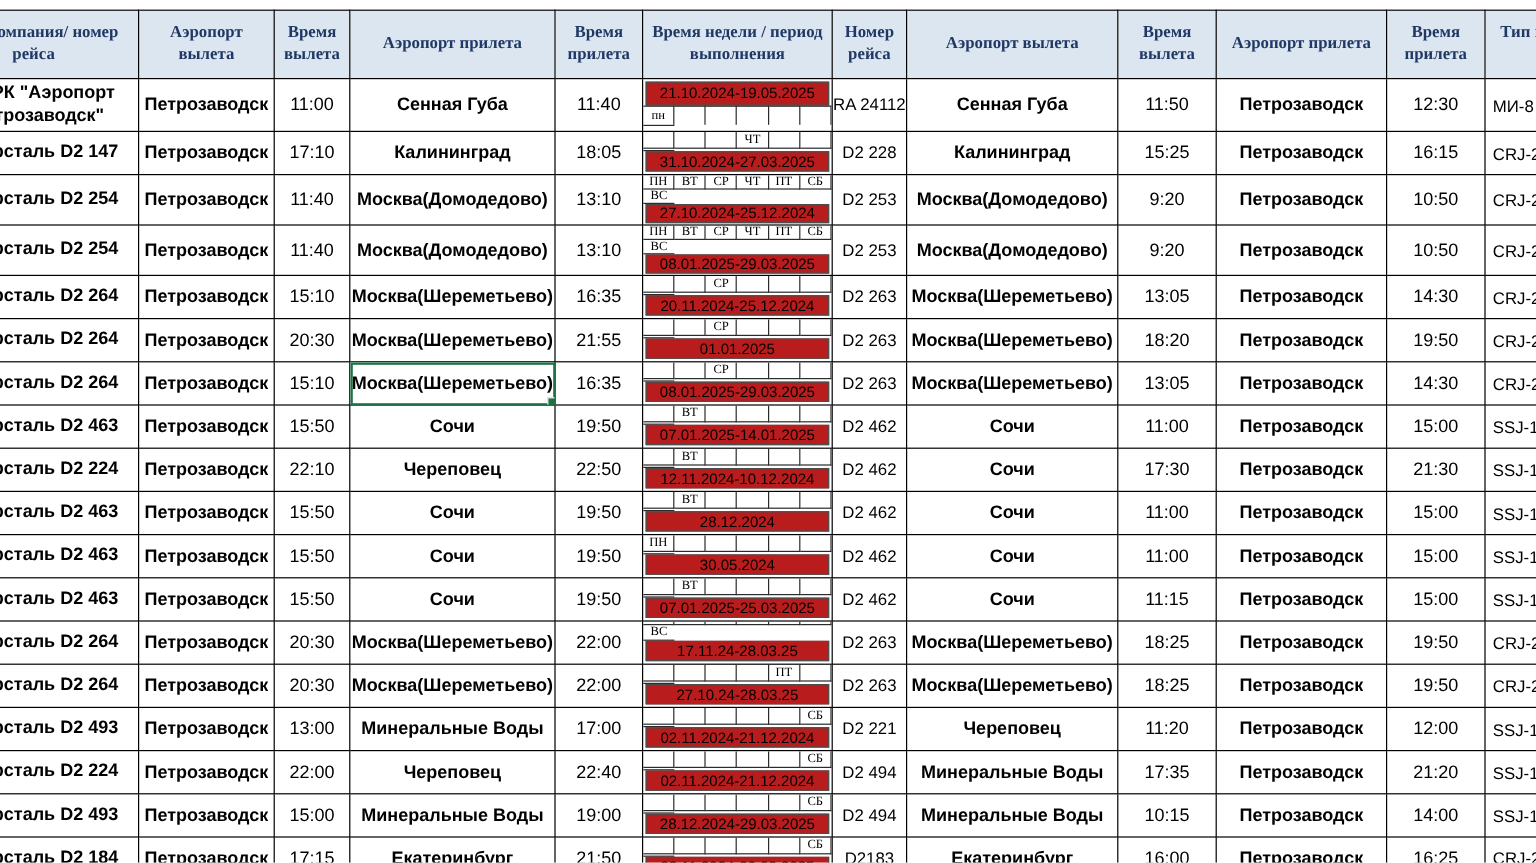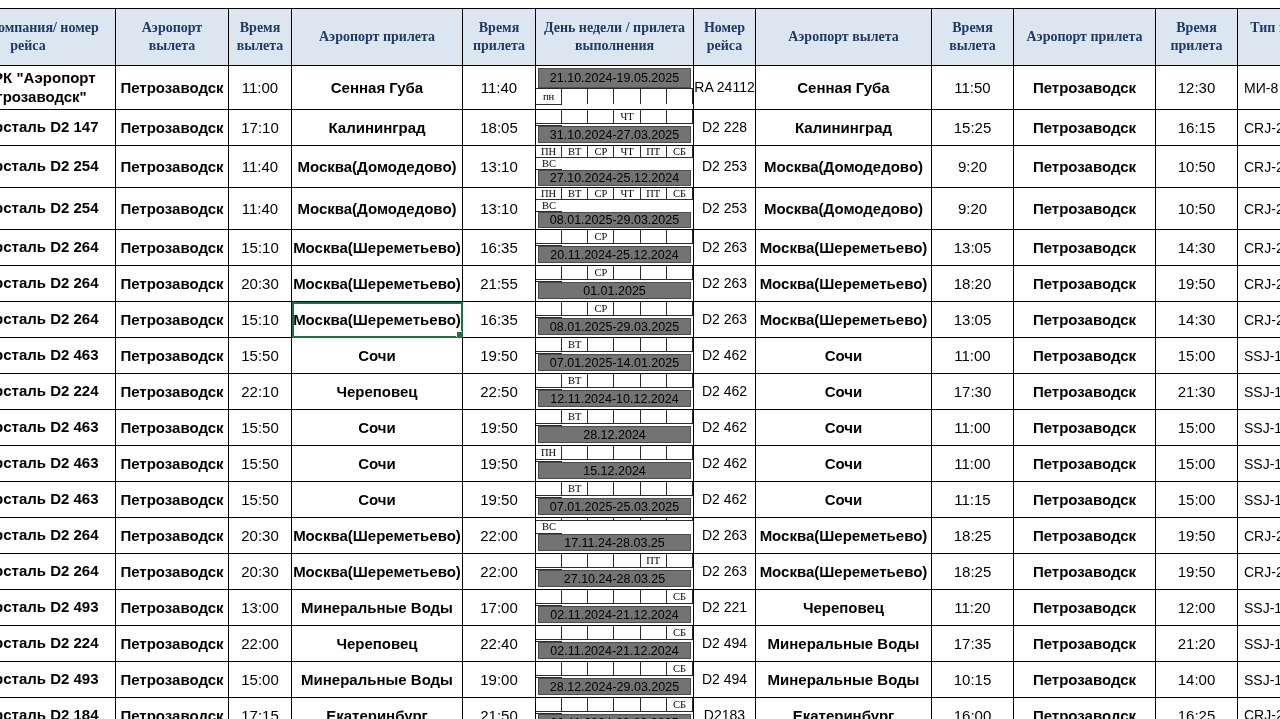--- a/index.html
+++ b/index.html
@@ -24,21 +24,21 @@
   .c-days{padding:0;vertical-align:top;}
   .days-wrap{display:flex;flex-direction:column;height:100%;min-height:34px;}
   tr.r1 .days-wrap{min-height:42px;}
   .day-grid{display:grid;grid-template-columns:repeat(6,1fr);flex:0 0 16px;font-family:Liberation Serif, serif;}
   tr.r1 .day-grid{flex:1;}
   .day{border-right:1px solid #2b2b2b;border-bottom:1px solid #2b2b2b;
        font-size:10.5px;display:flex;align-items:center;justify-content:center;
        white-space:nowrap;overflow:hidden;}
   .day:last-child{border-right:none;}
   .period-top .day{border-bottom:none;border-top:1px solid #2b2b2b;}
-  .period{flex:1;background:#737373;border:1px solid #4d4d4d;margin:0 2px 1px 2px;
+  .period{flex:1;background:#b91c1c;border:1px solid #4d4d4d;margin:0 2px 1px 2px;
           font-size:12.5px;display:flex;align-items:center;justify-content:center;
           white-space:nowrap;overflow:hidden;}
   .period-top{}
   .period-top .period{order:-1;flex:0 0 18px;margin:2px 2px 0 2px;}
   td.selected{outline:2px solid #1e7145;outline-offset:-2px;position:relative;}
   td.selected::after{content:"";position:absolute;right:-2px;bottom:-2px;width:6px;height:6px;
           background:#1e7145;border:1px solid #fff;z-index:3;}
 </style>
 </head>
 <body>
@@ -59,21 +59,21 @@
         <col style="width:82px">
         <col style="width:128px">
     </colgroup>
     <thead>
       <tr>
         <th>Авиакомпания/ номер рейса</th>
         <th>Аэропорт вылета</th>
         <th>Время вылета</th>
         <th>Аэропорт прилета</th>
         <th>Время прилета</th>
-        <th>День недели / прилета выполнения</th>
+        <th>Время недели / период выполнения</th>
         <th>Номер рейса</th>
         <th>Аэропорт вылета</th>
         <th>Время вылета</th>
         <th>Аэропорт прилета</th>
         <th>Время прилета</th>
         <th>Тип воздушного судна</th>
       </tr>
     </thead>
     <tbody>
   <tr class="r1">
@@ -481,21 +481,21 @@
       <div class="days-wrap">
         <div class="day-grid">
           <div class="day">ПН</div>
           <div class="day"></div>
           <div class="day"></div>
           <div class="day"></div>
           <div class="day"></div>
           <div class="day"></div>
           <div class="day"></div>
         </div>
-        <div class="period">15.12.2024</div>
+        <div class="period">30.05.2024</div>
       </div>
     </td>
     <td class="c-flight">
       <span>D2 462</span></td>
     <td class="c-b">
       <span>Сочи</span></td>
     <td class="c-time">
       <span>11:00</span></td>
     <td class="c-b">
       <span>Петрозаводск</span></td>

